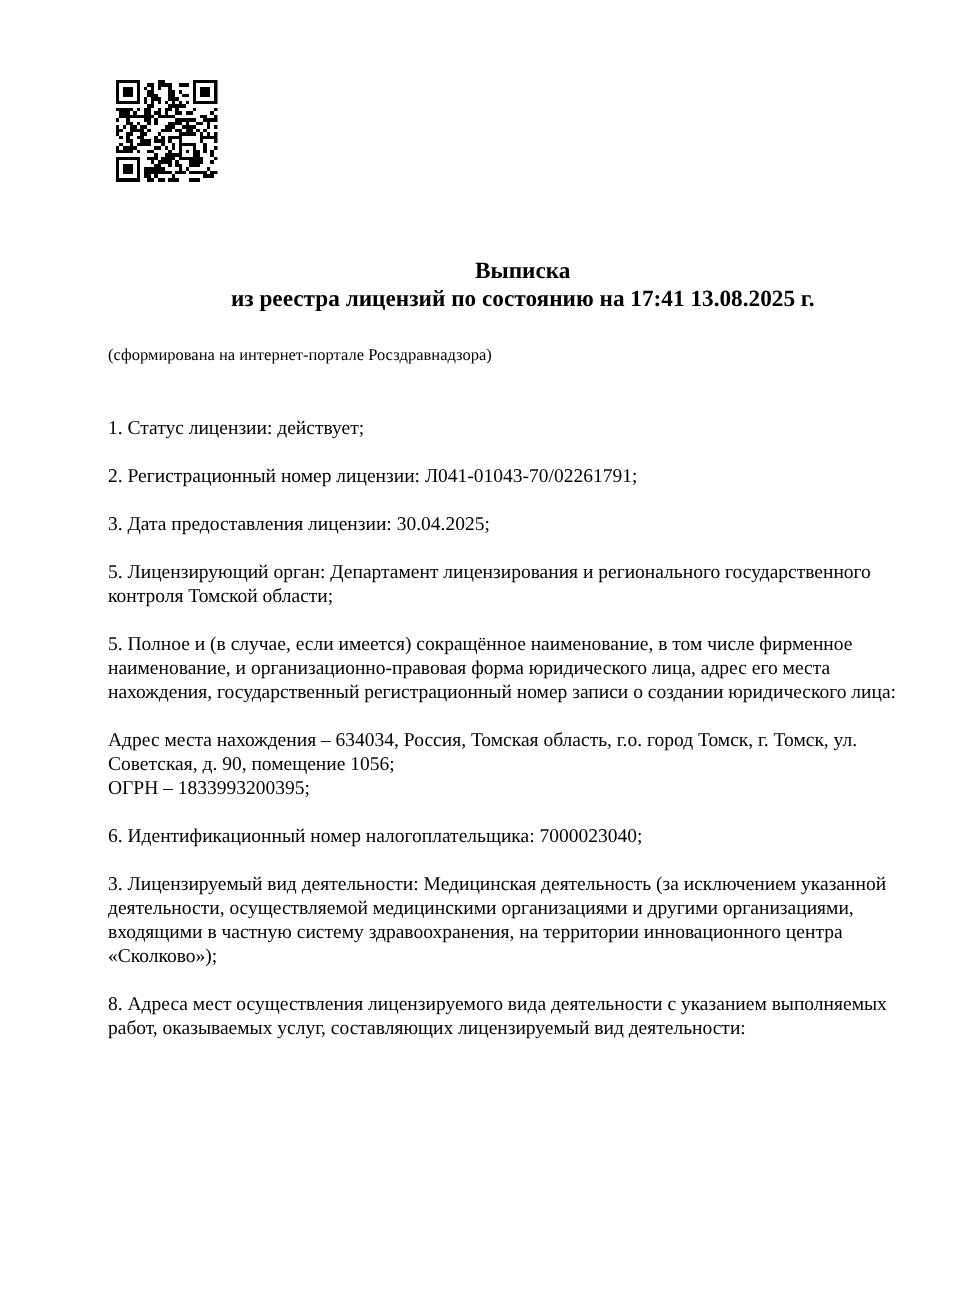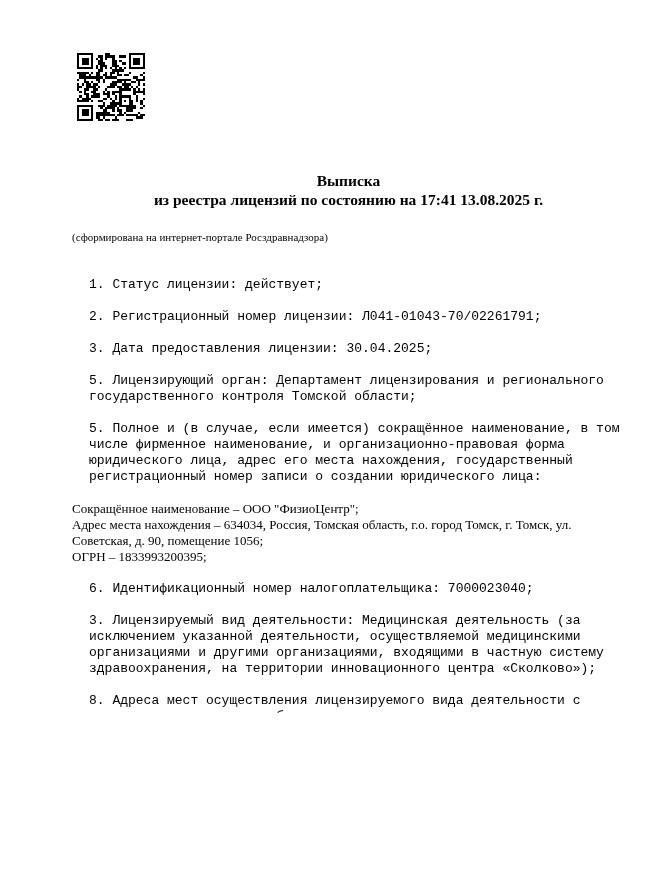--- a/index.html
+++ b/index.html
@@ -36,22 +36,21 @@
     line-height: 19px;
   }
   .subtitle {
     text-align: left;
     font-size: 11px;
     line-height: 13px;
     margin-top: 22px;
     margin-bottom: 33px;
   }
   .para {
-    margin: 0 0 16px 17px;
-    font-family: Liberation Mono, monospace;
+    margin: 0 0 16px 0;
   }
   .org-block {
     margin: 0 0 16px 0;
   }
   .org-line {
     margin: 0;
   }
 </style>
 </head>
 <body>
@@ -496,21 +495,20 @@
 
   <p class="para">2. Регистрационный номер лицензии: Л041-01043-70/02261791;</p>
 
   <p class="para">3. Дата предоставления лицензии: 30.04.2025;</p>
 
   <p class="para">5. Лицензирующий орган: Департамент лицензирования и регионального государственного контроля Томской области;</p>
 
   <p class="para">5. Полное и (в случае, если имеется) сокращённое наименование, в том числе фирменное наименование, и организационно-правовая форма юридического лица, адрес его места нахождения, государственный регистрационный номер записи о создании юридического лица:</p>
 
   <div class="org-block">
-    <div class="org-line">Сокращённое наименование – ООО "ФизиоЦентр";</div>
     <div class="org-line">Адрес места нахождения – 634034, Россия, Томская область, г.о. город Томск, г. Томск, ул. Советская, д. 90, помещение 1056;</div>
     <div class="org-line">ОГРН – 1833993200395;</div>
   </div>
 
   <p class="para">6. Идентификационный номер налогоплательщика: 7000023040;</p>
 
   <p class="para">3. Лицензируемый вид деятельности: Медицинская деятельность (за исключением указанной деятельности, осуществляемой медицинскими организациями и другими организациями, входящими в частную систему здравоохранения, на территории инновационного центра «Сколково»);</p>
 
   <p class="para">8. Адреса мест осуществления лицензируемого вида деятельности с указанием выполняемых работ, оказываемых услуг, составляющих лицензируемый вид деятельности:</p>
 

